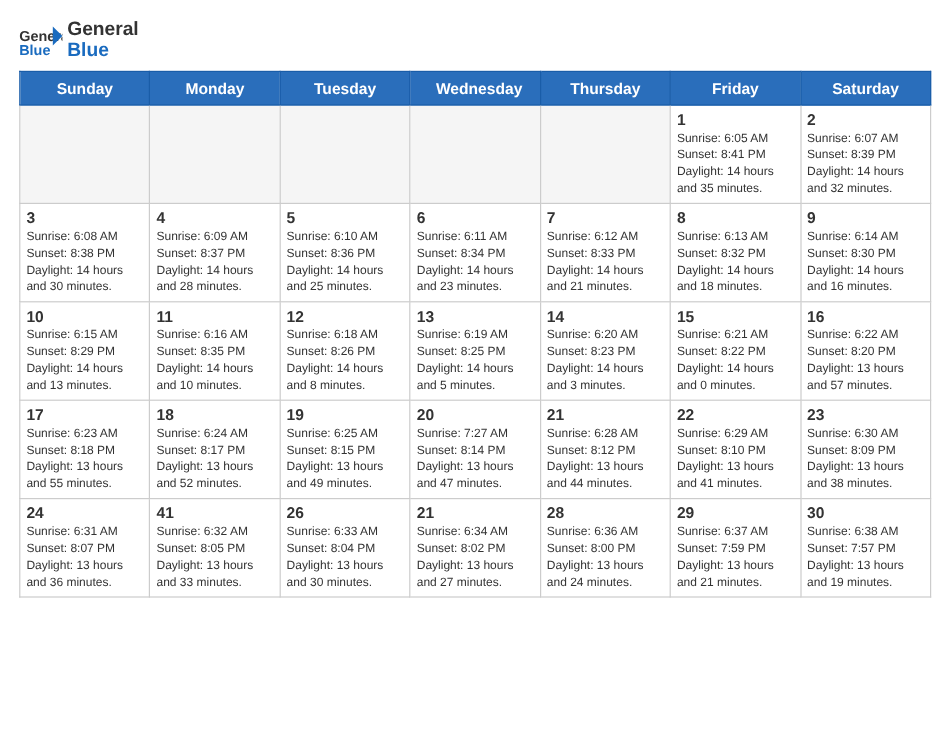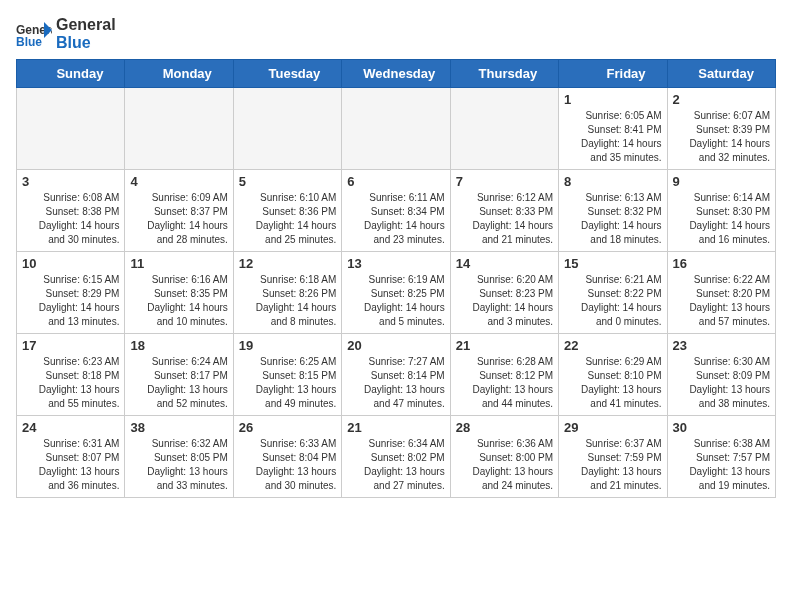--- a/index.html
+++ b/index.html
@@ -41,42 +41,41 @@
       width: 100%;
       border-collapse: collapse;
       table-layout: fixed;
     }
     thead th {
       background: #2a6ebb;
       color: #fff;
       font-size: 13px;
       font-weight: bold;
       padding: 6px 21px;
-      text-align: right;
+      text-align: center;
       border: 1px solid #1a5da8;
     }
     tbody td {
       border: 1px solid #ccc;
       vertical-align: top;
       padding: 4px 5px;
       font-size: 10.5px;
       color: #333;
       height: 78px;
     }
     .day-number {
       font-size: 13px;
       font-weight: bold;
       display: block;
       margin-bottom: 2px;
     }
     .day-info {
       font-size: 10px;
       line-height: 1.4;
       color: #333;
-      text-align: right;
     }
     td.empty {
       background: #f5f5f5;
     }
   </style>
 </head>
 <body>
 
 <div class="header-area">
   <div class="logo">
@@ -261,21 +260,21 @@
         </td>
       </tr>
       <tr>
         <td>
           <span class="day-number">24</span>
           <div class="day-info">Sunrise: 6:31 AM
 Sunset: 8:07 PM
 Daylight: 13 hours and 36 minutes.</div>
         </td>
         <td>
-          <span class="day-number">38</span>
+          <span class="day-number">41</span>
           <div class="day-info">Sunrise: 6:32 AM
 Sunset: 8:05 PM
 Daylight: 13 hours and 33 minutes.</div>
         </td>
         <td>
           <span class="day-number">26</span>
           <div class="day-info">Sunrise: 6:33 AM
 Sunset: 8:04 PM
 Daylight: 13 hours and 30 minutes.</div>
         </td>

